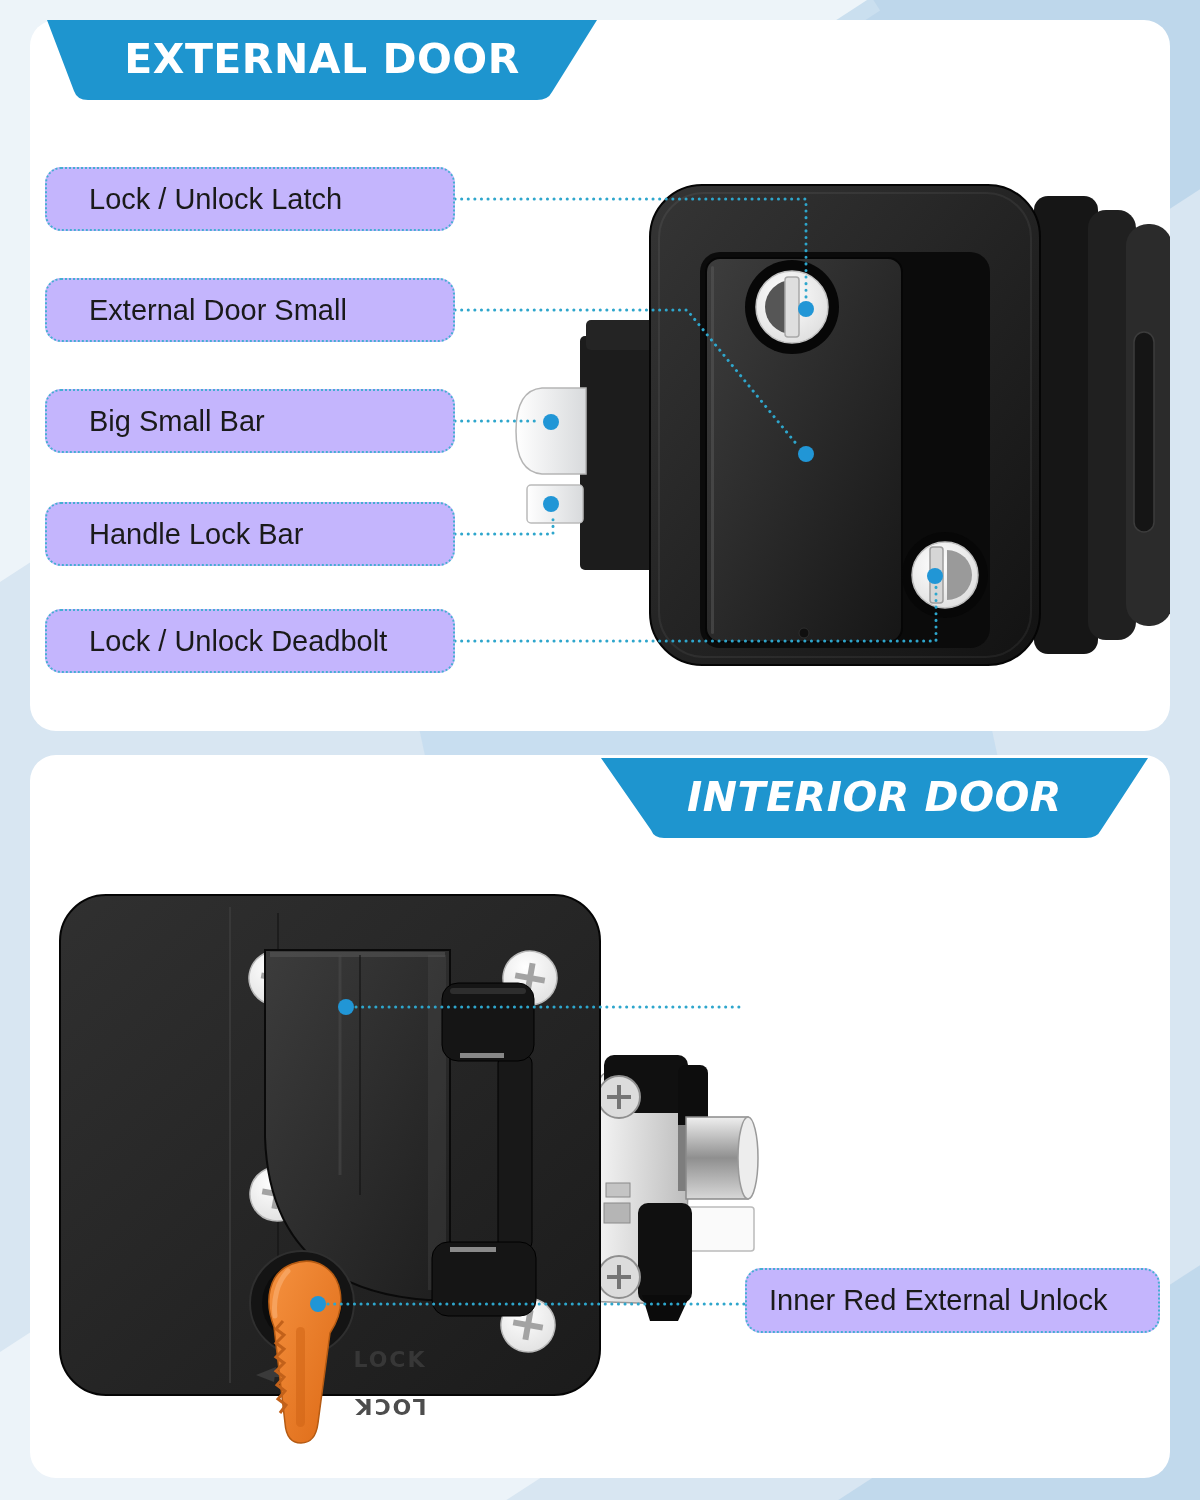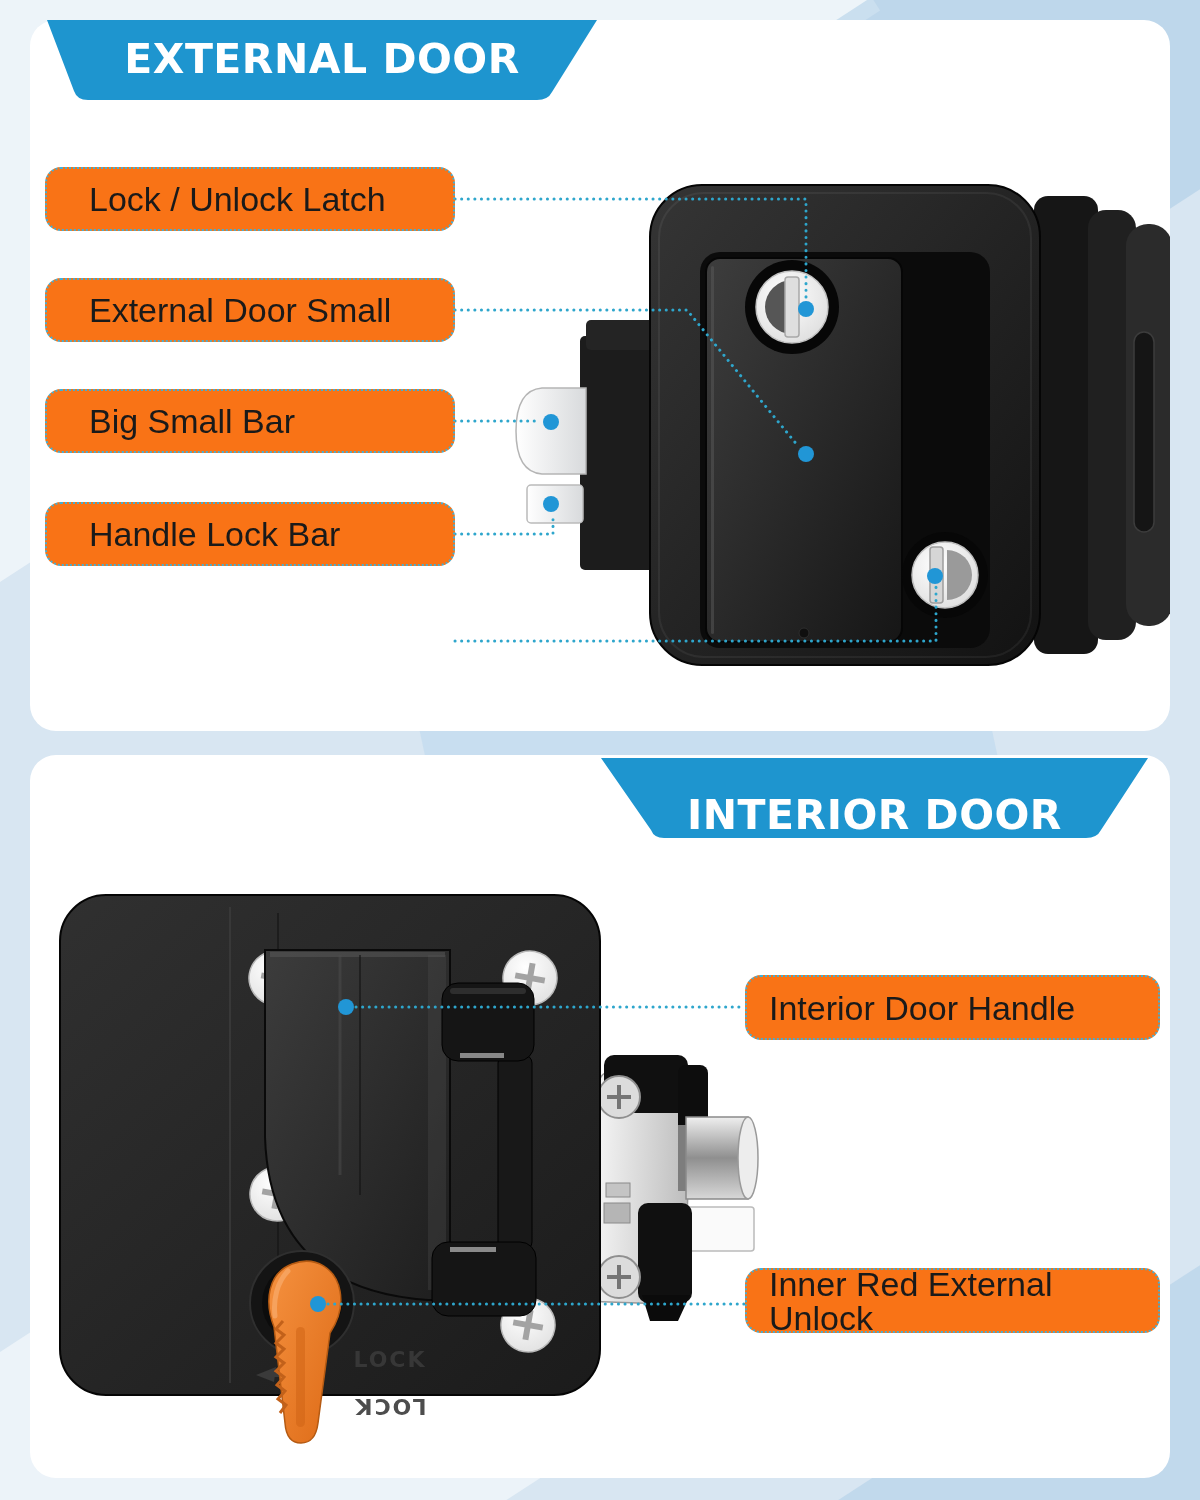--- a/index.html
+++ b/index.html
@@ -18,24 +18,24 @@
   .bg-d{width:900px;height:400px;background:rgba(255,255,255,.5);transform:rotate(-33deg);left:-280px;top:1280px;}
   .bg-e{width:980px;height:430px;background:rgba(160,198,227,.4);transform:rotate(-33deg);left:720px;top:1300px;}
   .panel{position:absolute;left:30px;width:1140px;background:var(--panel-bg,#fff);border-radius:26px;}
   .panel-top{top:20px;height:711px;}
   .panel-bottom{top:755px;height:723px;}
   .art,.banner-svg{position:absolute;left:0;top:0;}
   .banner-shape{fill:var(--banner-blue,#1e95cf);}
   .banner-title{position:absolute;display:flex;align-items:center;justify-content:center;
     color:#ffffff;font-family:"DejaVu Sans",sans-serif;font-weight:800;font-size:41px;letter-spacing:.5px;}
   .banner-title.ext{left:17px;top:0;width:550px;height:78px;}
-  .banner-title.int{left:571px;top:20px;width:547px;height:80px;}
+  .banner-title.int{left:571px;top:2px;width:547px;height:80px;font-style:italic;}
   .label{position:absolute;display:flex;align-items:center;height:64px;
-    border:2px dotted var(--label-border,#45aed2);border-radius:16px;background:#f97316;
-    color:var(--text-dark,#1a1a1a);font-size:34px;line-height:1;}
+    border:2px dotted var(--label-border,#45aed2);border-radius:16px;background:#c4b5fd;
+    color:var(--text-dark,#1a1a1a);font-size:29px;line-height:1;}
   .label-ext{left:15px;width:410px;padding-left:42px;}
   .label-int{left:715px;width:415px;height:65px;padding-left:22px;}
   .callout{stroke:var(--callout-blue,#2ea6cc);stroke-width:3;fill:none;
     stroke-linecap:round;stroke-dasharray:0.1 6.5;}
   .dot{fill:var(--dot-blue,#2196d6);}
   .engrave{font-family:"DejaVu Sans",sans-serif;font-weight:bold;font-size:22px;
     fill:#3a3a3a;letter-spacing:2px;opacity:.9;}
 </style>
 </head>
 <body>
@@ -124,20 +124,21 @@
 
     <svg class="banner-svg" width="600" height="90" viewBox="0 0 600 90">
       <path class="banner-shape" d="M 17 0 L 567 0 L 522 72 Q 518 80 507 80 L 58 80 Q 47 80 44 71 L 17 0 Z"></path>
     </svg>
     <div class="banner-title ext">EXTERNAL DOOR</div>
 
     <div class="label label-ext" style="top:147px">Lock / Unlock Latch</div>
     <div class="label label-ext" style="top:258px">External Door Small</div>
     <div class="label label-ext" style="top:369px">Big Small Bar</div>
     <div class="label label-ext" style="top:482px">Handle Lock Bar</div>
+    <div class="label label-ext" style="top:589px">Lock / Unlock Deadbolt</div>
   </section>
 
   <section class="panel panel-bottom">
 
     <svg class="art" width="1140" height="723" viewBox="0 0 1140 723">
       <defs>
         <linearGradient id="int-plate" x1="0" y1="0" x2="1" y2="1">
           <stop offset="0" stop-color="#303030"></stop>
             <stop offset="1" stop-color="#1b1b1b"></stop>
         </linearGradient>
@@ -253,16 +254,15 @@
         <circle class="dot" cx="316" cy="252" r="8"></circle>
         <circle class="dot" cx="288" cy="549" r="8"></circle>
       </g>
     </svg>
 
     <svg class="banner-svg" width="1140" height="90" viewBox="0 0 1140 90">
       <path class="banner-shape" d="M 571 3 L 1118 3 L 1071 75 Q 1067 83 1056 83 L 634 83 Q 624 83 621 75 L 571 3 Z"></path>
     </svg>
     <div class="banner-title int">INTERIOR DOOR</div>
 
-    <div class="label label-int" style="top:220px">Interior Door Handle</div>
     <div class="label label-int" style="top:513px">Inner Red External Unlock</div>
   </section>
 </div>
 
 </body></html>

